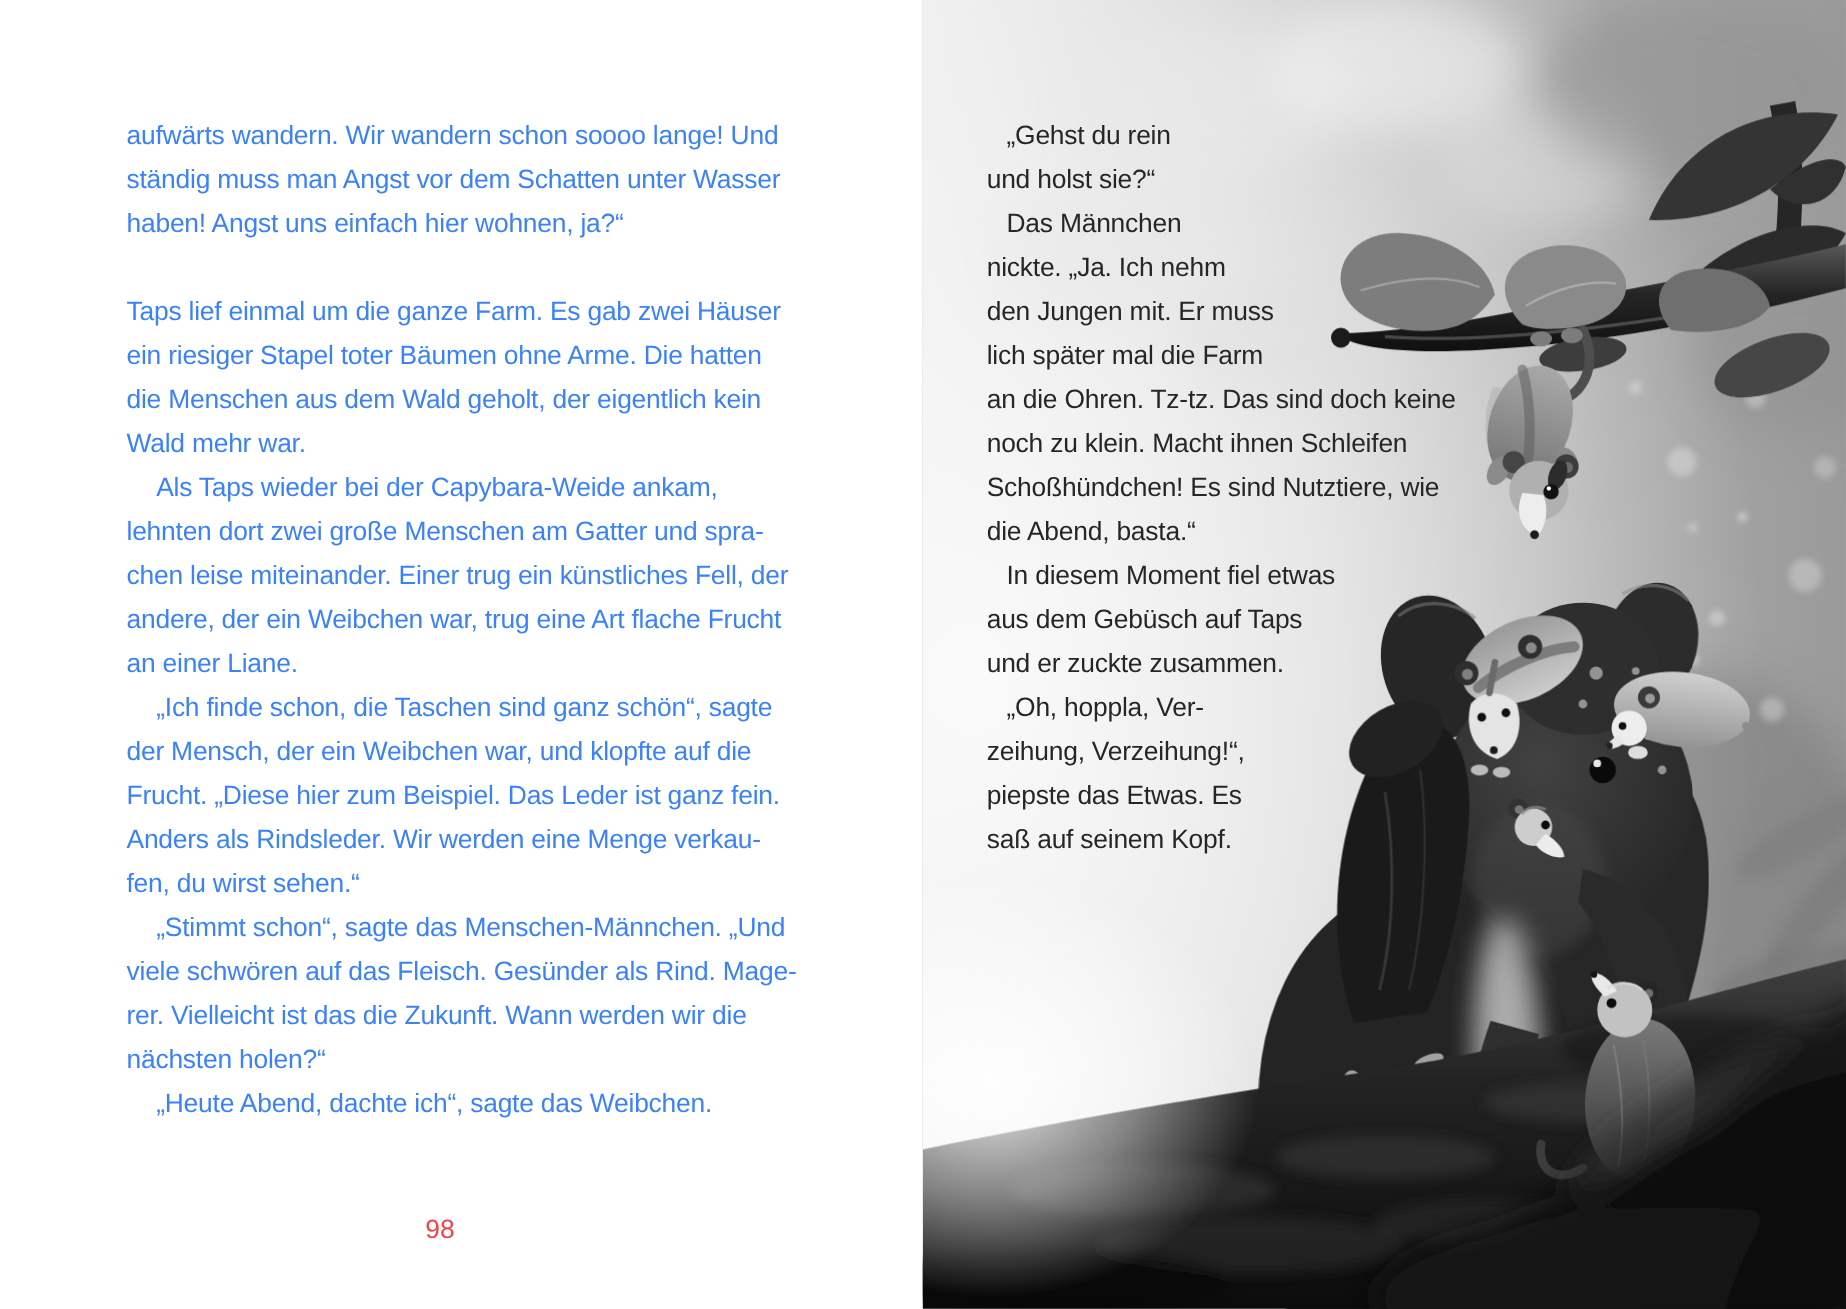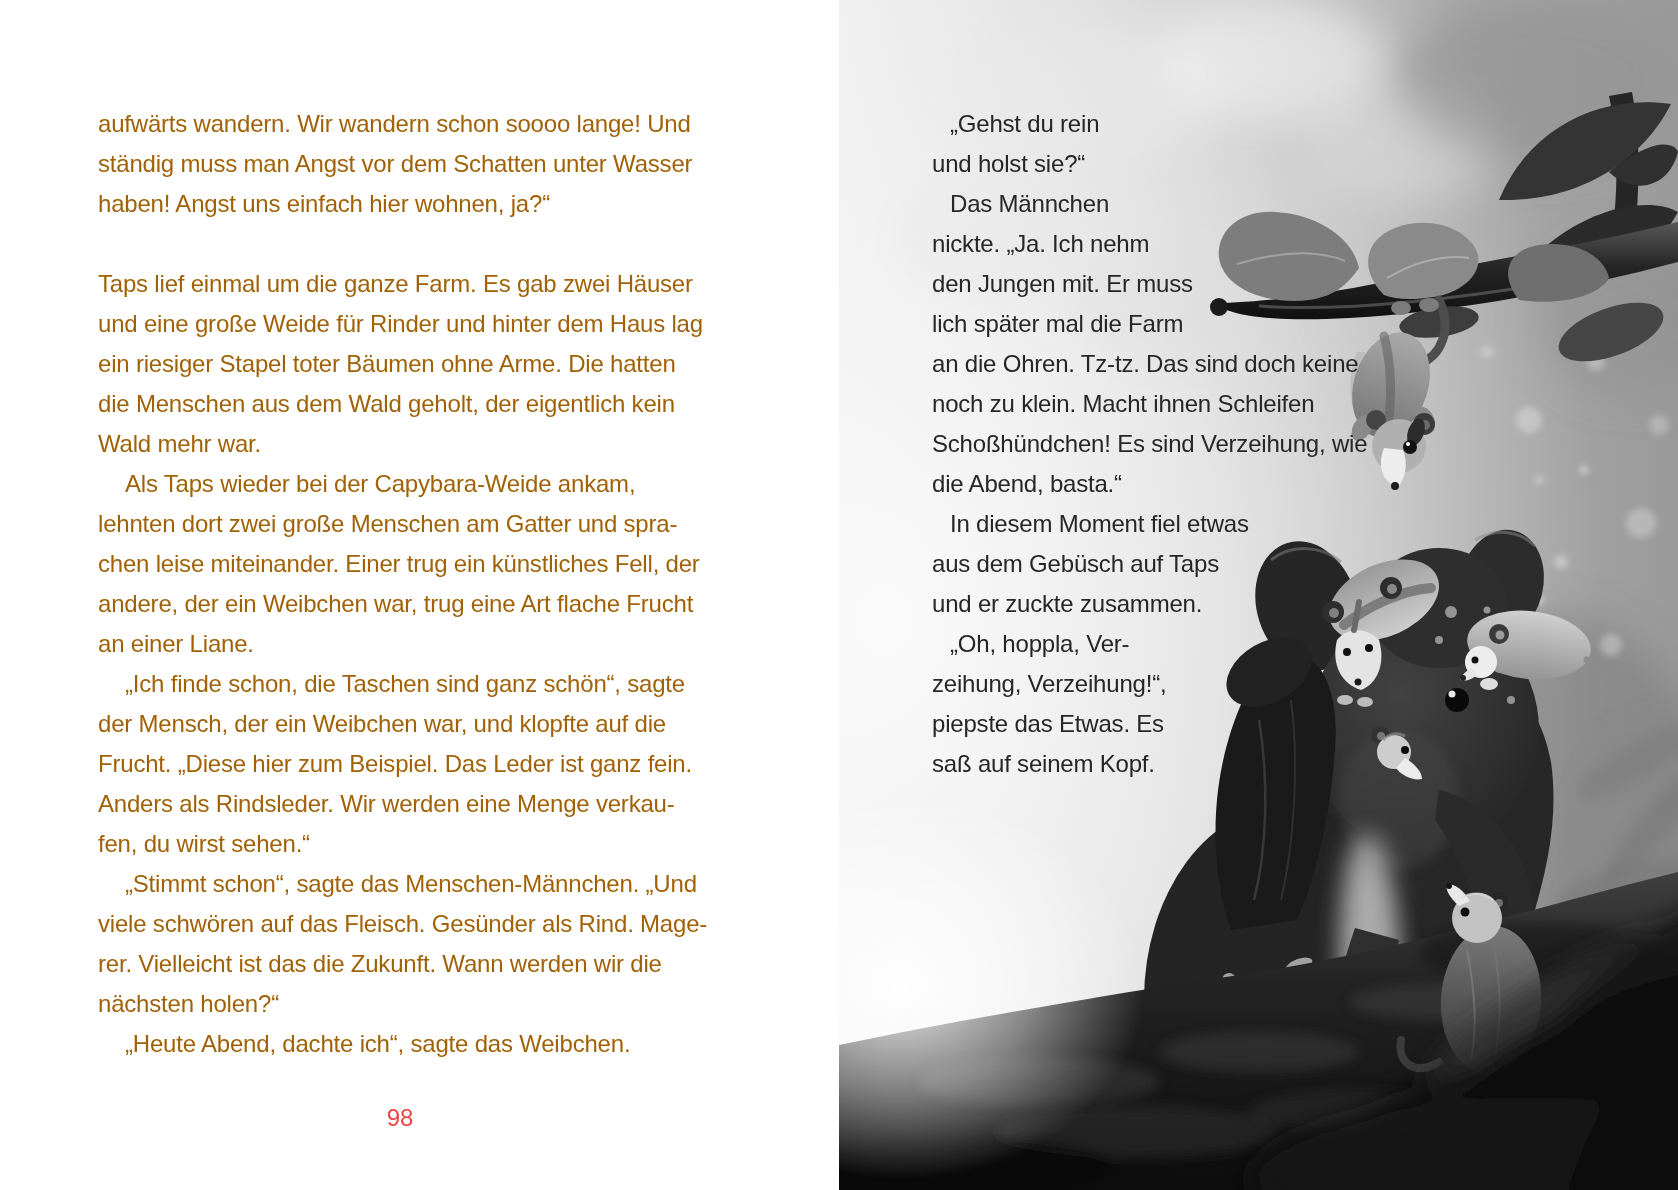--- a/index.html
+++ b/index.html
@@ -1,44 +1,43 @@
 <!DOCTYPE html>
 <html><head>
 <meta charset="utf-8">
 <style>
   html,body{margin:0;padding:0;background:#777;}
   .spread{position:relative;width:1678px;height:1190px;display:flex;overflow:hidden;
           font-family:"Liberation Sans",sans-serif;}
   .page{position:relative;width:839px;height:1190px;overflow:hidden;}
   .page-left{background:#ffffff;}
   .page-right{background:#b5b5b5;}
-  .text-block{position:absolute;top:104px;left:98px;z-index:3;
-              font-size:24px;letter-spacing:-0.2px;color:#a16207;font-weight:400;}
-  .page-right .text-block{left:58px;color:#262626;margin-left:35px;}
+  .text-block{position:absolute;top:104px;left:115px;z-index:3;
+              font-size:24px;letter-spacing:-0.2px;color:#3b82f6;font-weight:400;}
+  .page-right .text-block{left:58px;color:#262626;}
   .line{height:40px;line-height:40px;white-space:nowrap;}
   .line.indent{padding-left:27px;}
   .page-right .line.indent{padding-left:18px;}
   .page-number{position:absolute;bottom:58px;left:70px;width:660px;text-align:center;
                font-size:24px;color:#ef4444;}
   svg.illu{position:absolute;inset:0;z-index:1;display:block;}
 </style>
 </head>
 <body>
 
 <div class="spread">
 
   <section class="page page-left">
     <div class="text-block">
 
     <div class="line">aufwärts wandern. Wir wandern schon soooo lange! Und</div>
         <div class="line">ständig muss man Angst vor dem Schatten unter Wasser</div>
         <div class="line">haben! Angst uns einfach hier wohnen, ja?“</div>
         <div class="line blank">&nbsp;</div>
         <div class="line">Taps lief einmal um die ganze Farm. Es gab zwei Häuser</div>
-        <div class="line">und eine große Weide für Rinder und hinter dem Haus lag</div>
         <div class="line">ein riesiger Stapel toter Bäumen ohne Arme. Die hatten</div>
         <div class="line">die Menschen aus dem Wald geholt, der eigentlich kein</div>
         <div class="line">Wald mehr war.</div>
         <div class="line indent">Als Taps wieder bei der Capybara-Weide ankam,</div>
         <div class="line">lehnten dort zwei große Menschen am Gatter und spra-</div>
         <div class="line">chen leise miteinander. Einer trug ein künstliches Fell, der</div>
         <div class="line">andere, der ein Weibchen war, trug eine Art flache Frucht</div>
         <div class="line">an einer Liane.</div>
         <div class="line indent">„Ich finde schon, die Taschen sind ganz schön“, sagte</div>
         <div class="line">der Mensch, der ein Weibchen war, und klopfte auf die</div>
@@ -329,21 +328,21 @@
     <div class="text-block">
 
     <div class="line indent">„Gehst du rein</div>
         <div class="line">und holst sie?“</div>
         <div class="line indent">Das Männchen</div>
         <div class="line">nickte. „Ja. Ich nehm</div>
         <div class="line">den Jungen mit. Er muss</div>
         <div class="line">lich später mal die Farm</div>
         <div class="line">an die Ohren. Tz-tz. Das sind doch keine</div>
         <div class="line">noch zu klein. Macht ihnen Schleifen</div>
-        <div class="line">Schoßhündchen! Es sind Verzeihung, wie</div>
+        <div class="line">Schoßhündchen! Es sind Nutztiere, wie</div>
         <div class="line">die Abend, basta.“</div>
         <div class="line indent">In diesem Moment fiel etwas</div>
         <div class="line">aus dem Gebüsch auf Taps</div>
         <div class="line">und er zuckte zusammen.</div>
         <div class="line indent">„Oh, hoppla, Ver-</div>
         <div class="line">zeihung, Verzeihung!“,</div>
         <div class="line">piepste das Etwas. Es</div>
         <div class="line">saß auf seinem Kopf.</div>
       </div>
   </section>

